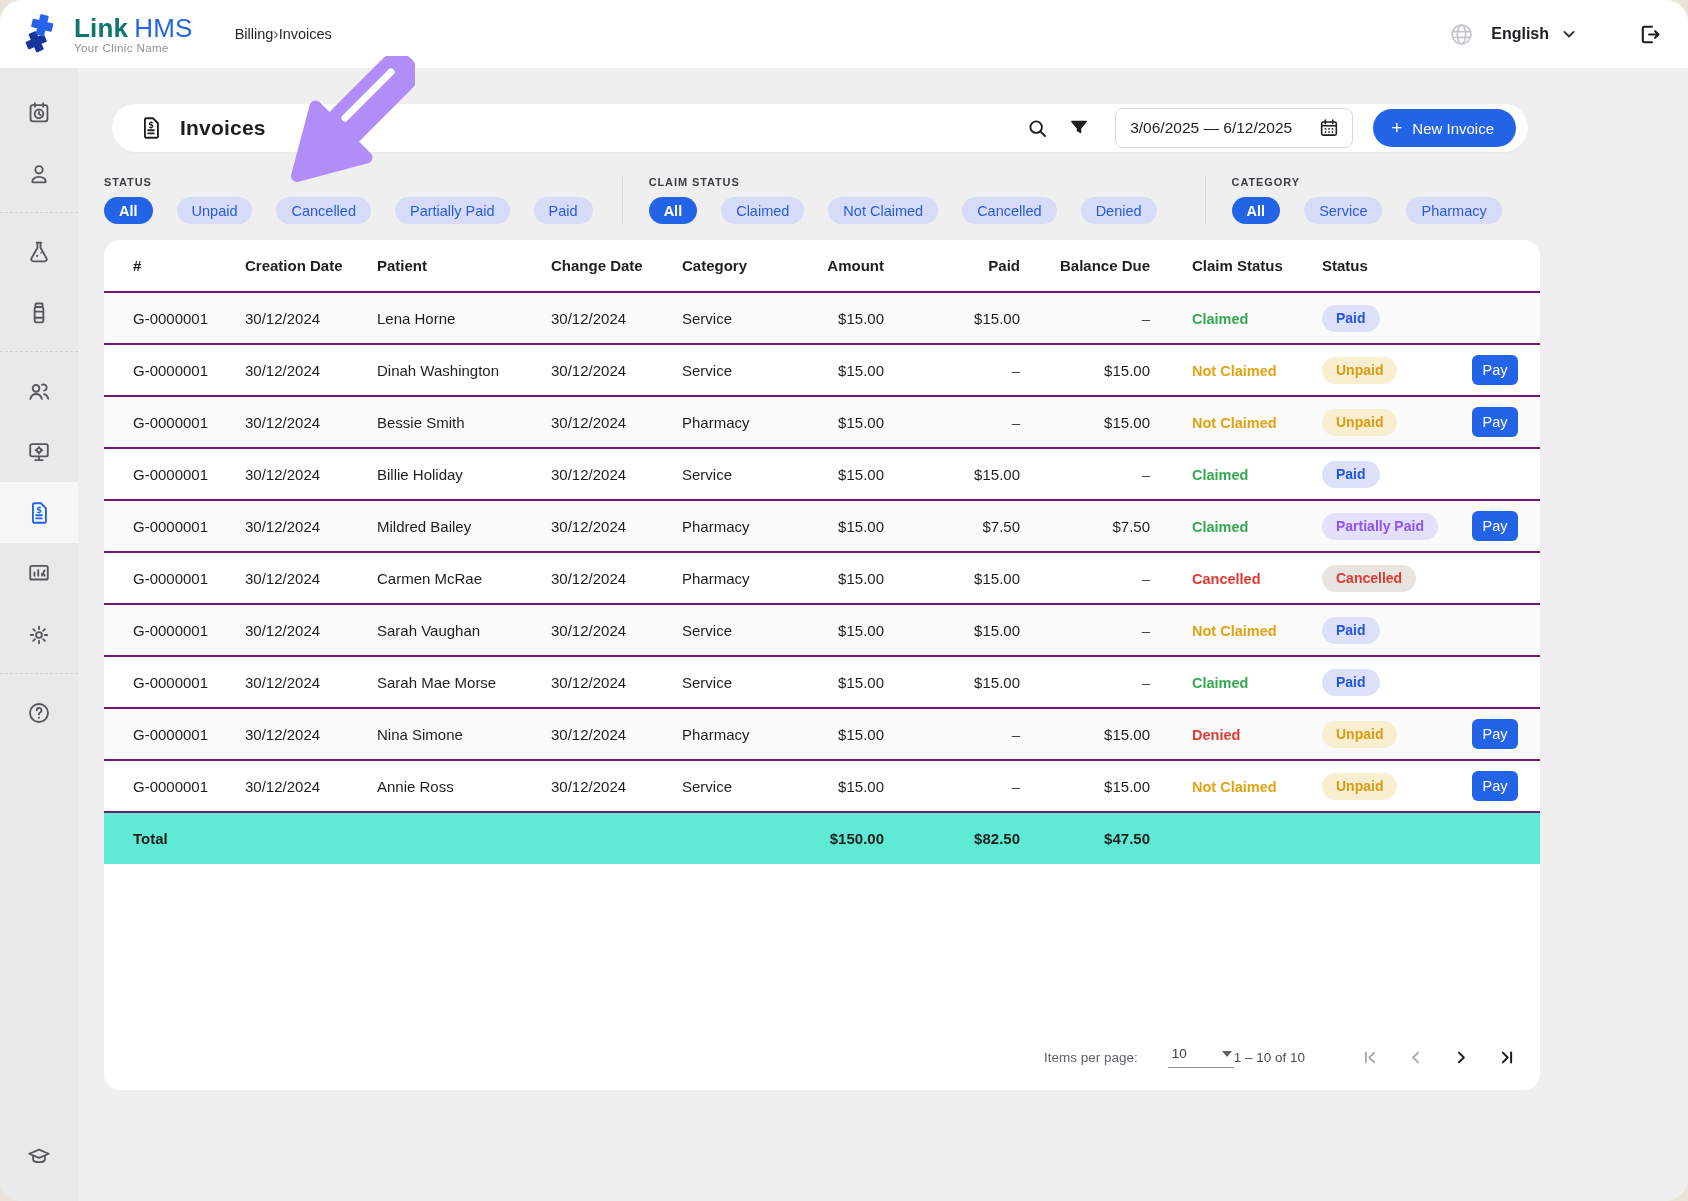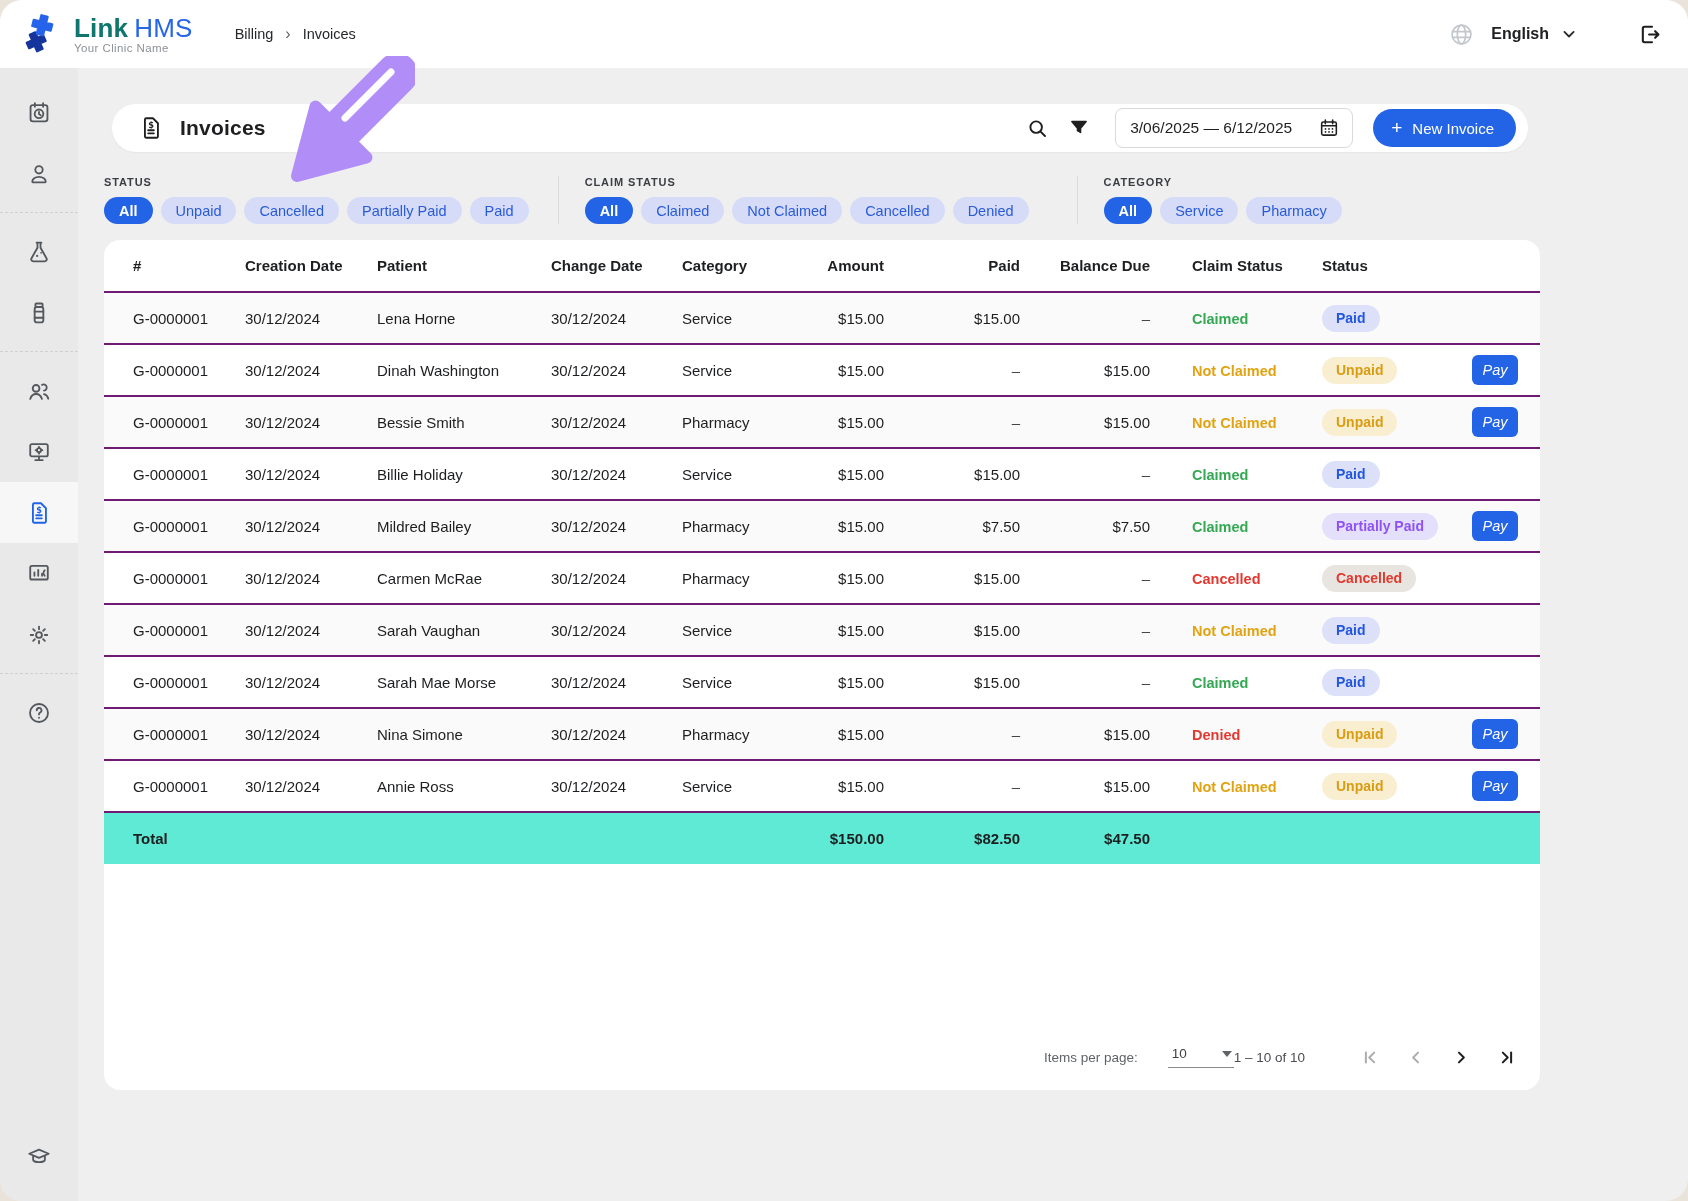--- a/index.html
+++ b/index.html
@@ -9,21 +9,21 @@
          display:flex; flex-direction:column; background:#EFEFEF; }
 
   
   .hdr { height:68px; flex:none; background:#fff; display:flex; align-items:center;
          padding:0 26px 0 18px; position:relative; z-index:5; }
   .logo { display:flex; align-items:center; gap:10px; }
   .logo-text .ttl { font-size:26px; line-height:26px; letter-spacing:.2px; }
   .logo-text .ttl .b { font-weight:700; color:#0f766e; }
   .logo-text .ttl .l { font-weight:400; color:#2565E6; margin-left:6px; }
   .logo-text .sub { font-size:11.5px; color:#8C9196; letter-spacing:.4px; margin-top:1px; }
-  .crumbs { display:flex; align-items:center; gap:12px; margin-left:42px; font-size:14.5px; color:#26282B; font-weight:500; }
+  .crumbs { display:flex; align-items:center; margin-left:42px; font-size:14.5px; color:#26282B; font-weight:500; }
   .crumbs .sep { color:#5F6368; font-size:16px; }
   .hdr-right { margin-left:auto; display:flex; align-items:center; }
   .lang { display:flex; align-items:center; gap:10px; cursor:pointer; }
   .lang .txt { font-size:16px; font-weight:700; color:#202124; }
   .logout { margin-left:58px; display:flex; }
 
   
   .body { flex:1; display:flex; min-height:0; }
   .sidebar { width:78px; flex:none; background:#E9E9E9; display:flex; flex-direction:column; padding-top:14px; }
   .sb-item { height:61px; display:flex; align-items:center; justify-content:center; color:#54585C; cursor:pointer; }
@@ -45,21 +45,21 @@
               display:flex; align-items:center; justify-content:space-between; padding:0 12px 0 14px; cursor:pointer; background:#fff; }
   .date-box .dtxt { font-size:15.5px; color:#1E1F21; }
   .btn-new { height:38px; border:none; margin-left:20px; border-radius:20px; background:#2264E5; color:#fff;
              font-size:15px; font-weight:500; padding:0 22px 0 18px; display:flex; align-items:center; gap:10px;
              cursor:pointer; font-family:inherit; }
   .btn-new .plus { font-size:19px; font-weight:400; line-height:1; margin-top:-2px; }
 
   
   .filters { display:flex; margin:24px 0 0 0; align-items:stretch; }
   .fgroup .flabel { font-size:11px; font-weight:700; letter-spacing:.9px; color:#3A3E43; margin-bottom:9px; }
-  .chips { display:flex; gap:8px; }
+  .chips { display:flex; gap:24px; }
   .chip { height:27px; border-radius:14px; background:#D6DCF8; color:#2A5BD7; font-size:14.5px; font-weight:500;
           display:inline-flex; align-items:center; padding:0 15px; cursor:pointer; white-space:nowrap; }
   .chip.active { background:#2264E5; color:#fff; font-weight:600; }
   .vsep { width:1px; background:#DADADA; margin:0 26px 0 29px; }
 
   
   .card { width:1436px; height:850px; background:#fff; border-radius:16px; margin-top:16px; position:relative; }
   table { width:100%; border-collapse:collapse; table-layout:fixed; font-size:15px; color:#1D1E20; }
   th { height:52px; text-align:left; font-weight:600; font-size:15px; color:#1E1F21; }
   td { height:52px; }
@@ -78,21 +78,21 @@
   .claim.green { color:#34A853; }
   .claim.amber { color:#E2A312; }
   .claim.red   { color:#E2382F; }
   .badge { display:inline-flex; align-items:center; height:27px; border-radius:14px; padding:0 14px;
            font-size:14px; font-weight:700; }
   .st-paid      { background:#DCE1F9; color:#2356E0; }
   .st-unpaid    { background:#F9EED0; color:#D99C13; }
   .st-partial   { background:#E4DFFB; color:#8F53F3; }
   .st-cancelled { background:#E8E4DF; color:#E0392F; }
   .btn-pay { width:46px; height:30px; border:none; border-radius:6px; background:#2264E5; color:#fff;
-             font-size:14.5px; font-weight:500; cursor:pointer; font-family:inherit;font-style:italic; }
+             font-size:14.5px; font-weight:500; cursor:pointer; font-family:inherit; }
 
   
   .pager { position:absolute; right:24px; bottom:22px; display:flex; align-items:center; color:#5F6368; font-size:13.5px; }
   .ipp-select { margin-left:30px; display:inline-flex; align-items:center; justify-content:space-between;
                 width:66px; border-bottom:1px solid #8A8A8A; padding:0 2px 6px 4px; cursor:pointer; color:#3C4043; }
   .tri { width:0; height:0; border-left:5px solid transparent; border-right:5px solid transparent; border-top:6px solid #5F6368; }
   .range { color:#4A4D51; }
   .pnav { margin-left:56px; display:flex; align-items:center; gap:29px; }
   .pnav .pbtn { display:flex; cursor:pointer; }
   .pnav svg { width:17px; height:17px; fill:none; stroke-width:1.9; stroke-linecap:round; stroke-linejoin:round; }

